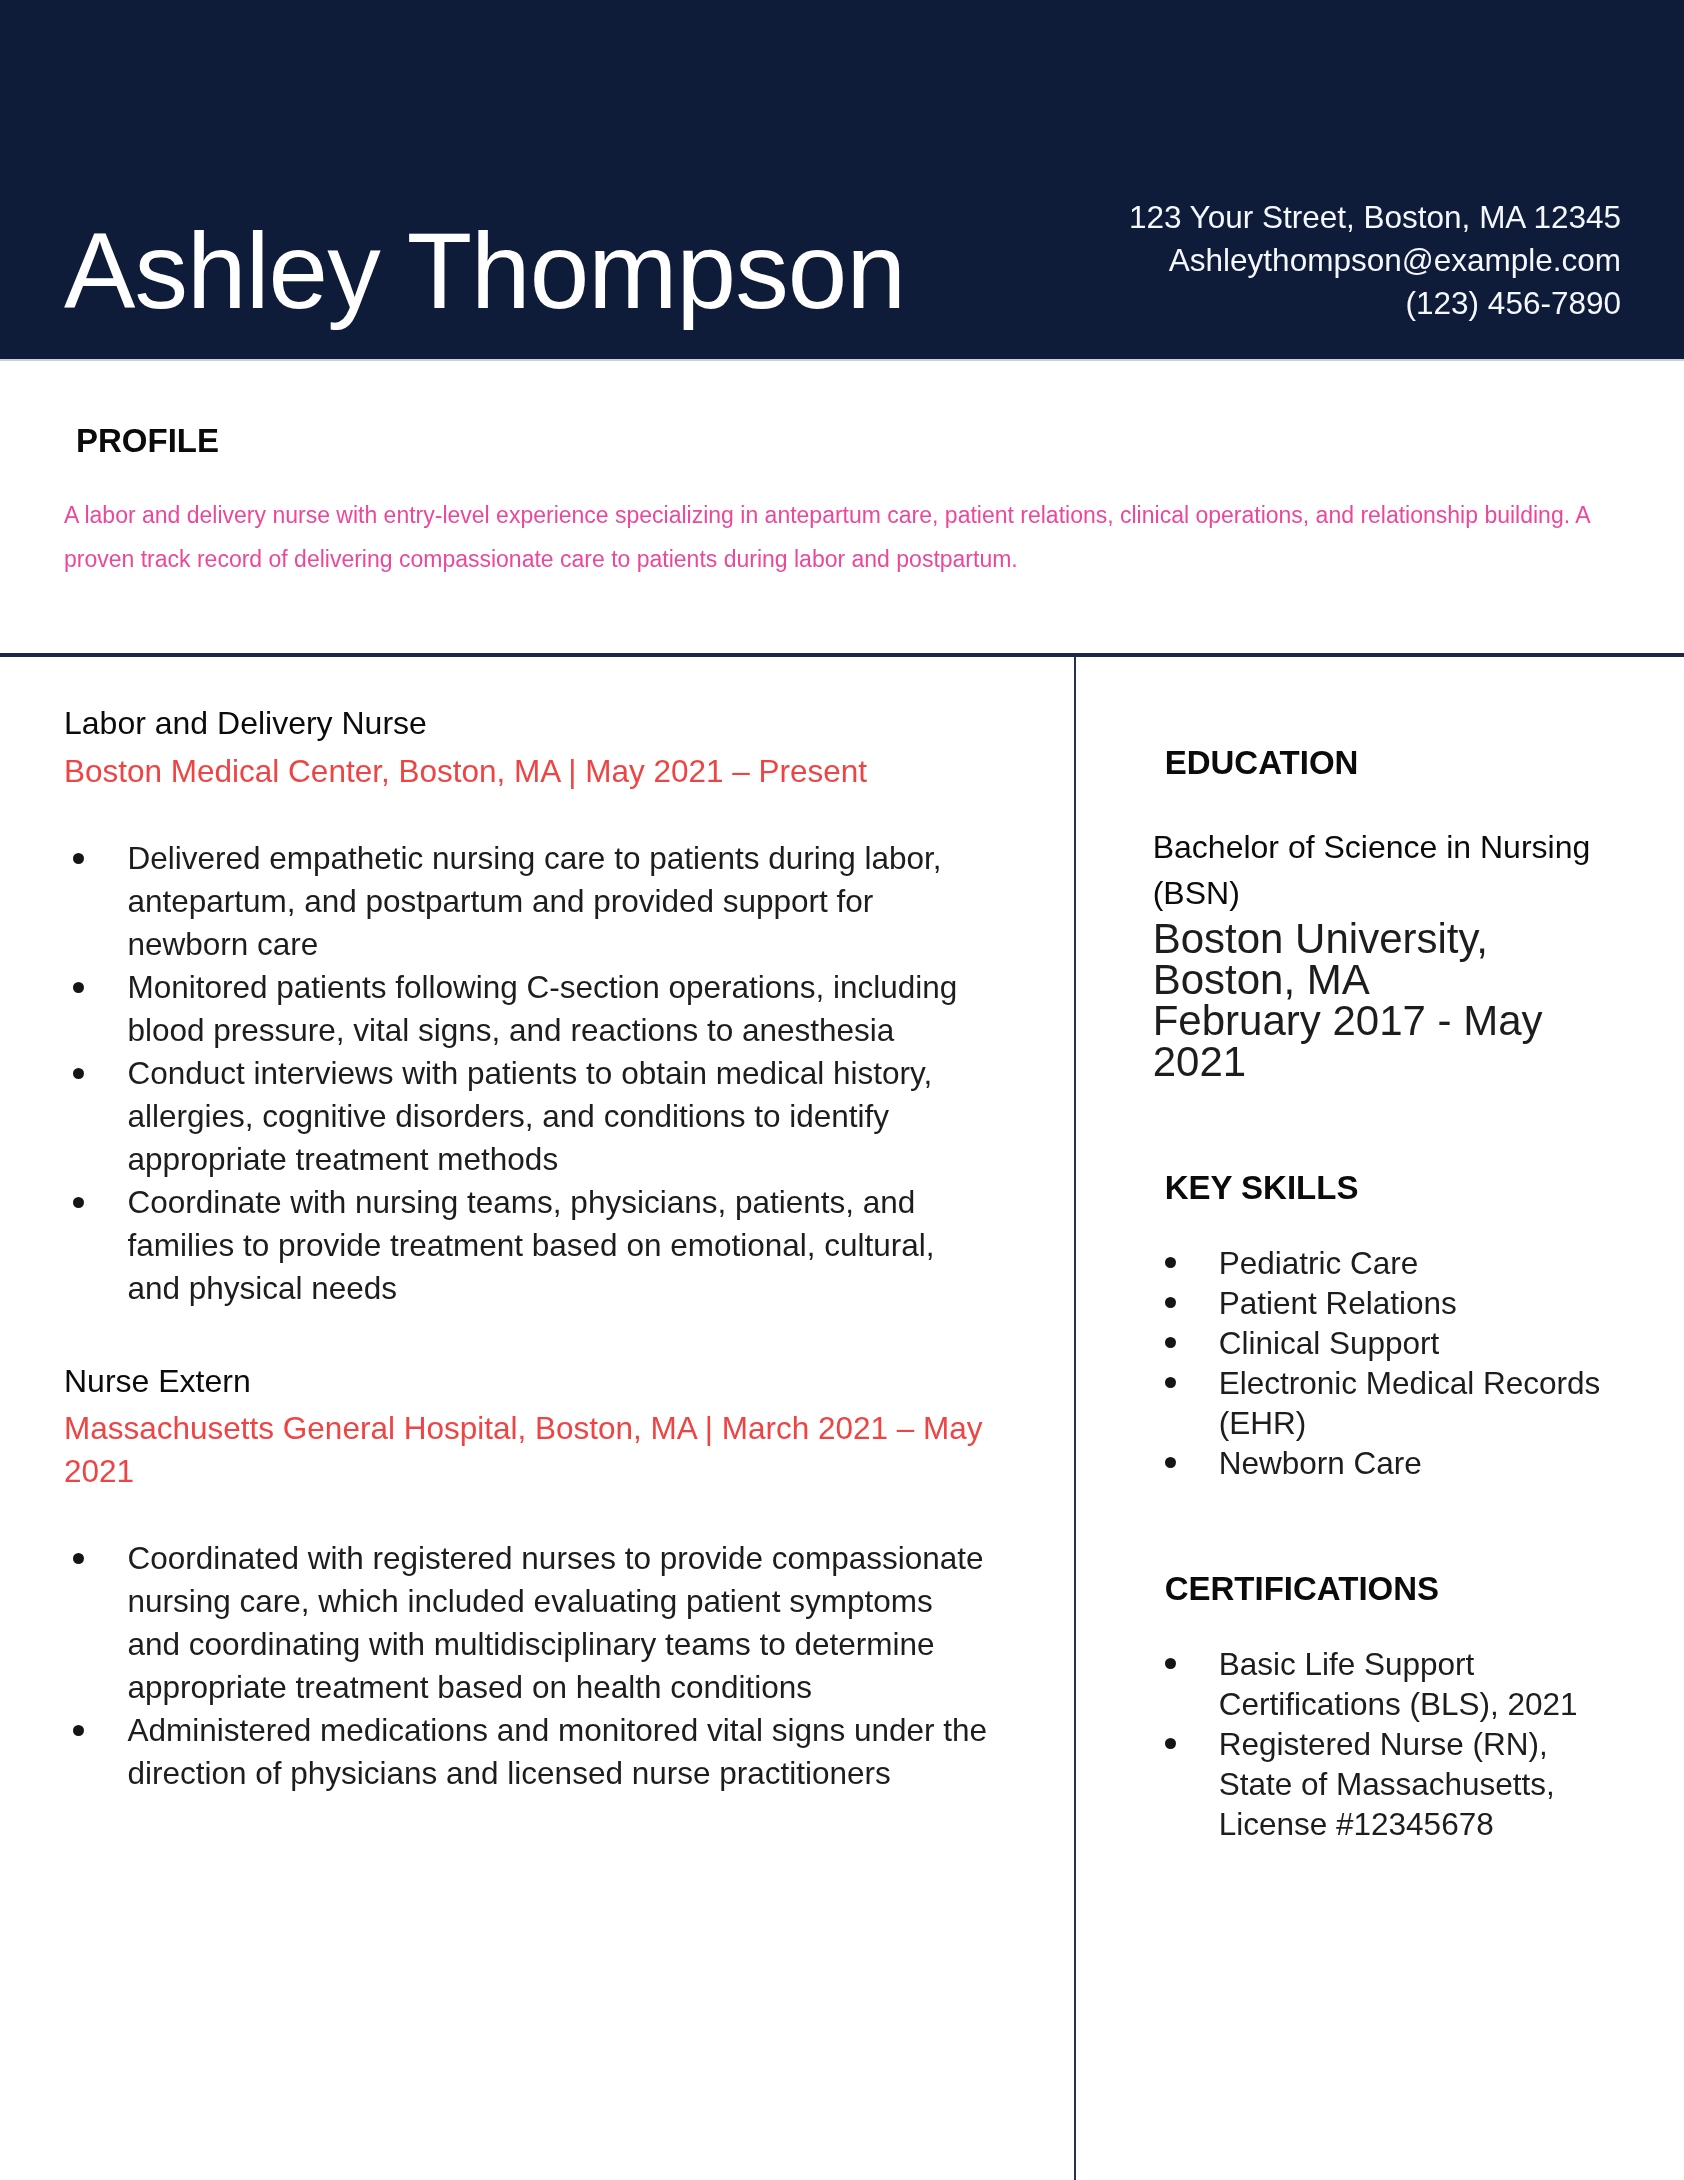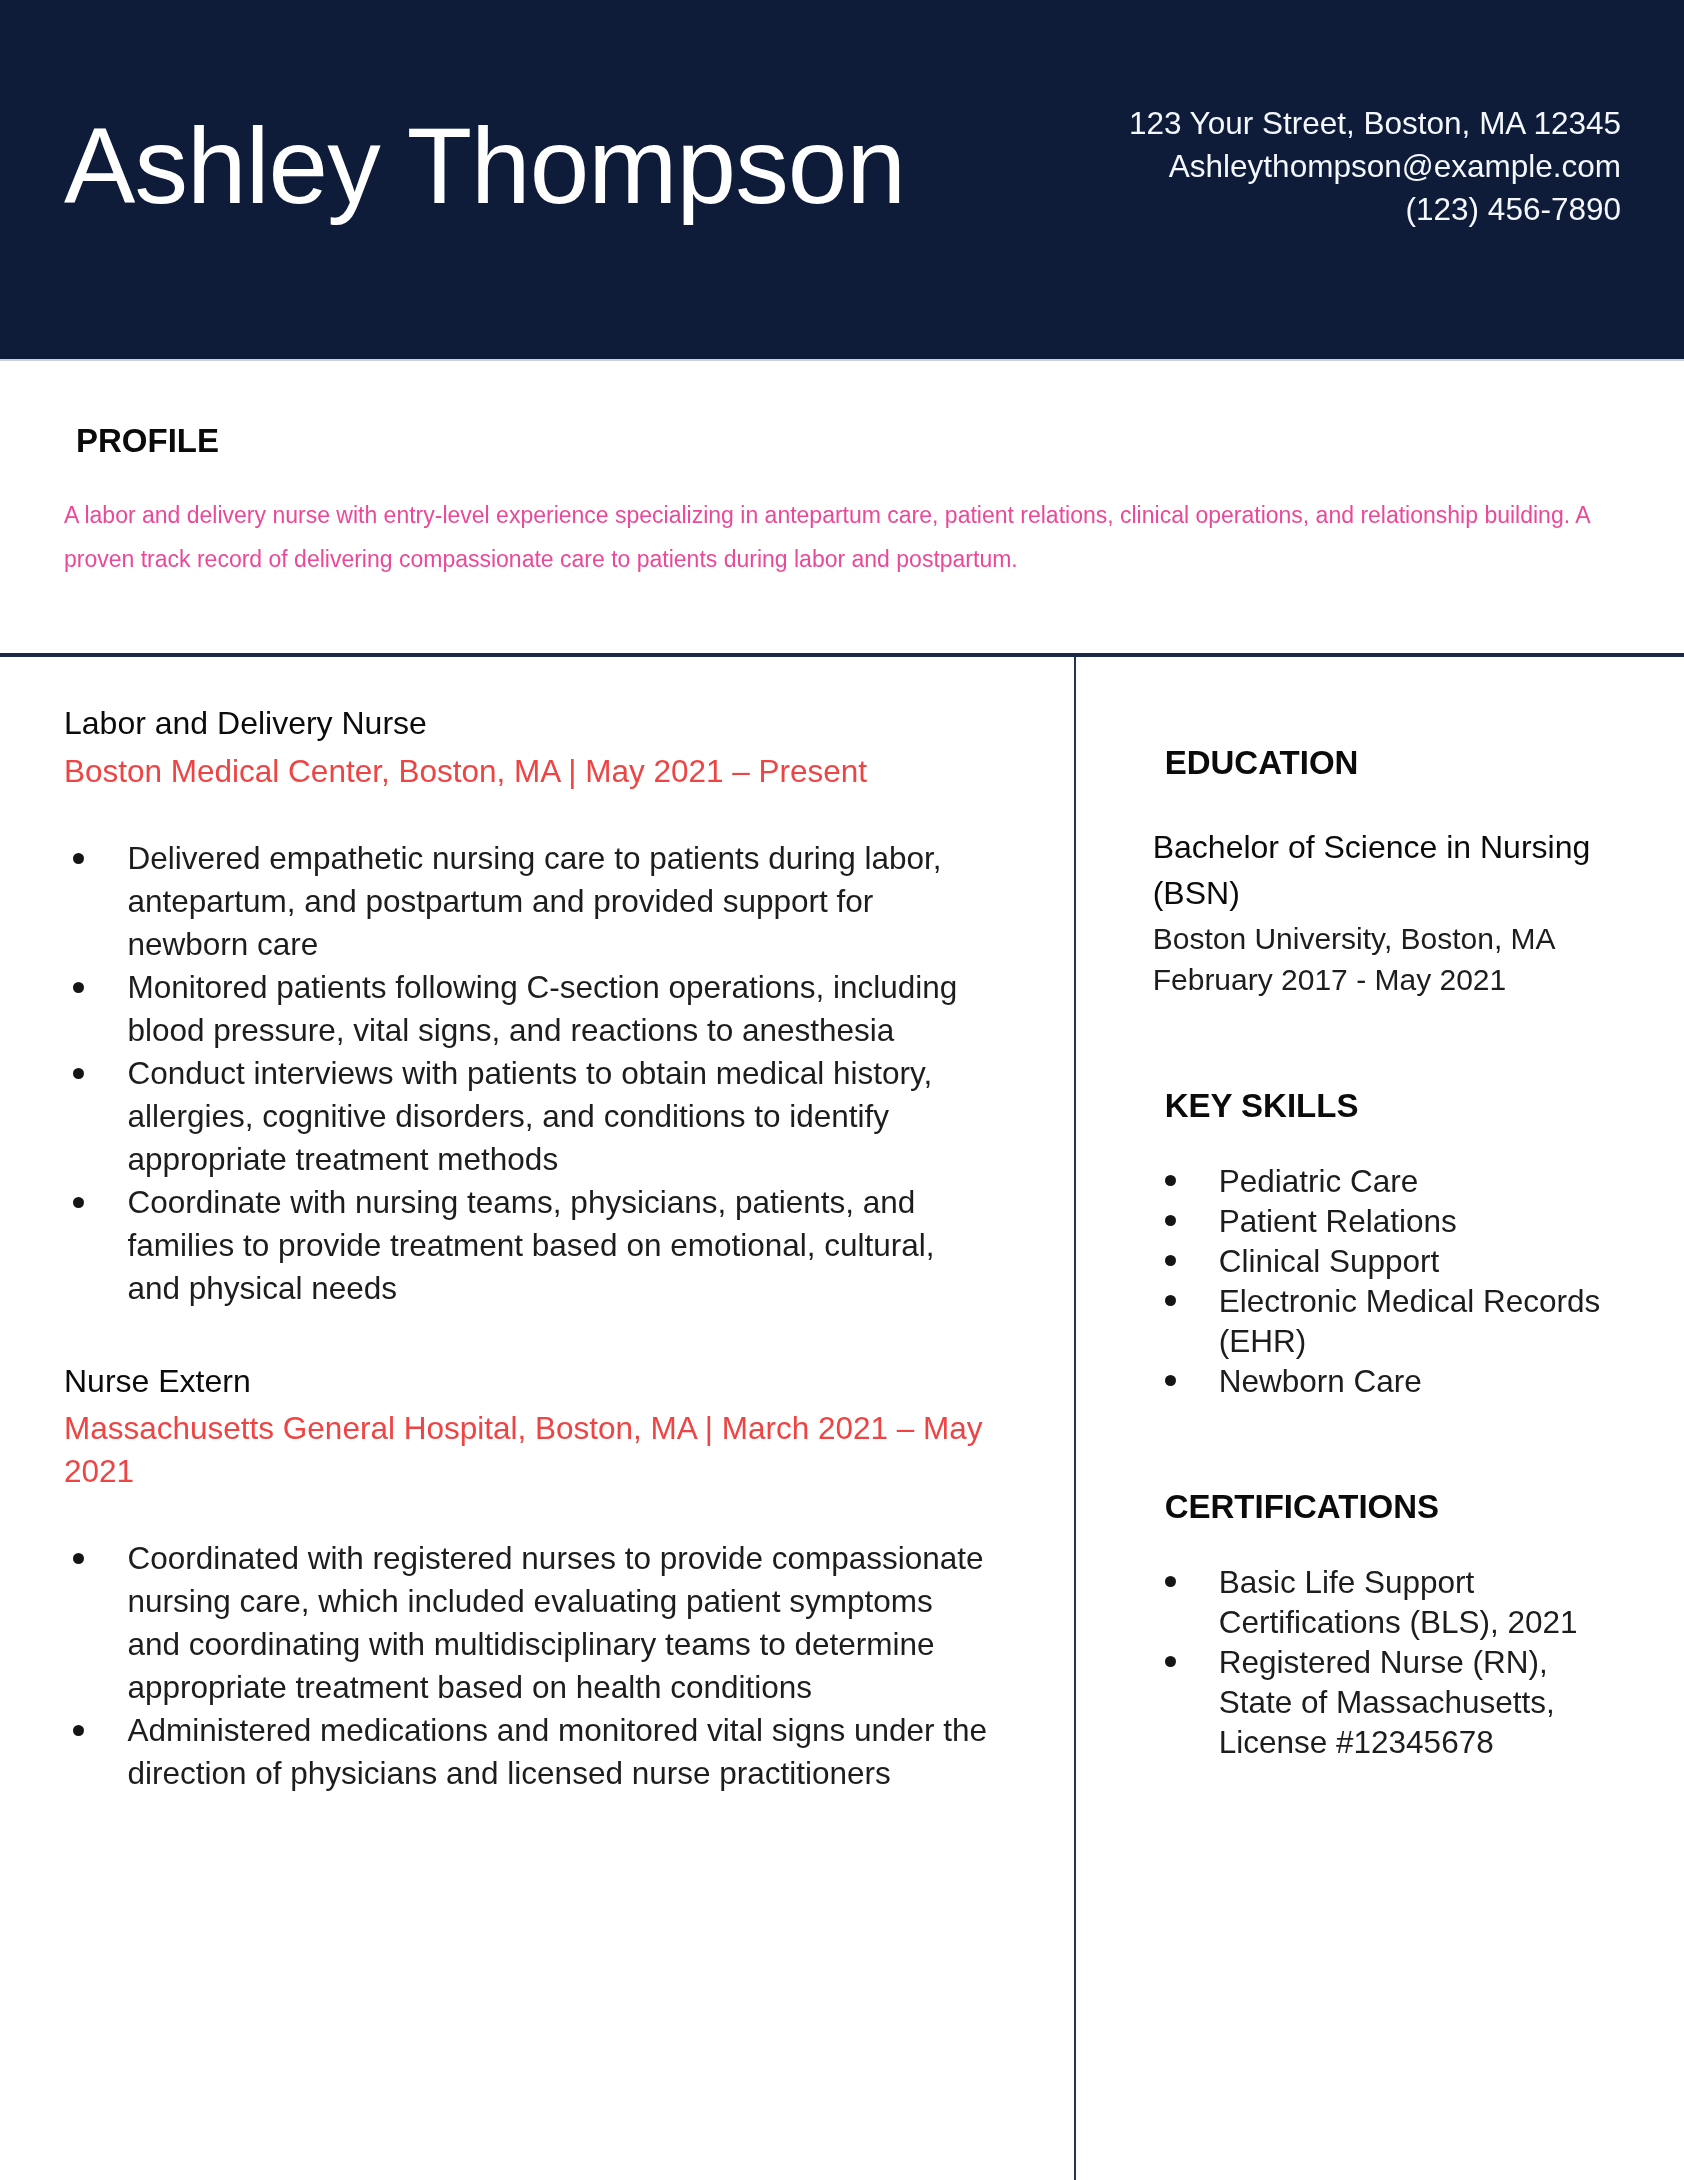--- a/index.html
+++ b/index.html
@@ -21,21 +21,21 @@
     -webkit-font-smoothing: antialiased;
   }
 
   
   .header {
     flex: 0 0 361px;
     background: #0e1c3a;
     border-bottom: 2.6px solid #c9d2df;
     display: flex;
     justify-content: space-between;
-    align-items: center;
+    align-items: flex-end;
     padding: 8.5px 64px 34px 64px;
     box-sizing: border-box;
   }
   .name {
     font-size: 107px;
     font-weight: 300;
     letter-spacing: -0.9px;
     color: #ffffff;
     line-height: 1;
     white-space: nowrap;
@@ -115,21 +115,21 @@
     color: #0b0b0b;
   }
   .job-meta {
     margin: 3.4px 0 0 0;
     font-size: 31.5px;
     line-height: 43px;
     color: #ef4444;
   }
   .edu-meta {
     margin: 1.7px 0 0 0;
-    font-size: 30px;
+    font-size: 42px;
     line-height: 41px;
     color: #1d1d1d;
   }
 
   ul.bullets {
     list-style: none;
     margin: 44px 0 0 0;
     padding: 0;
   }
   ul.bullets li {

